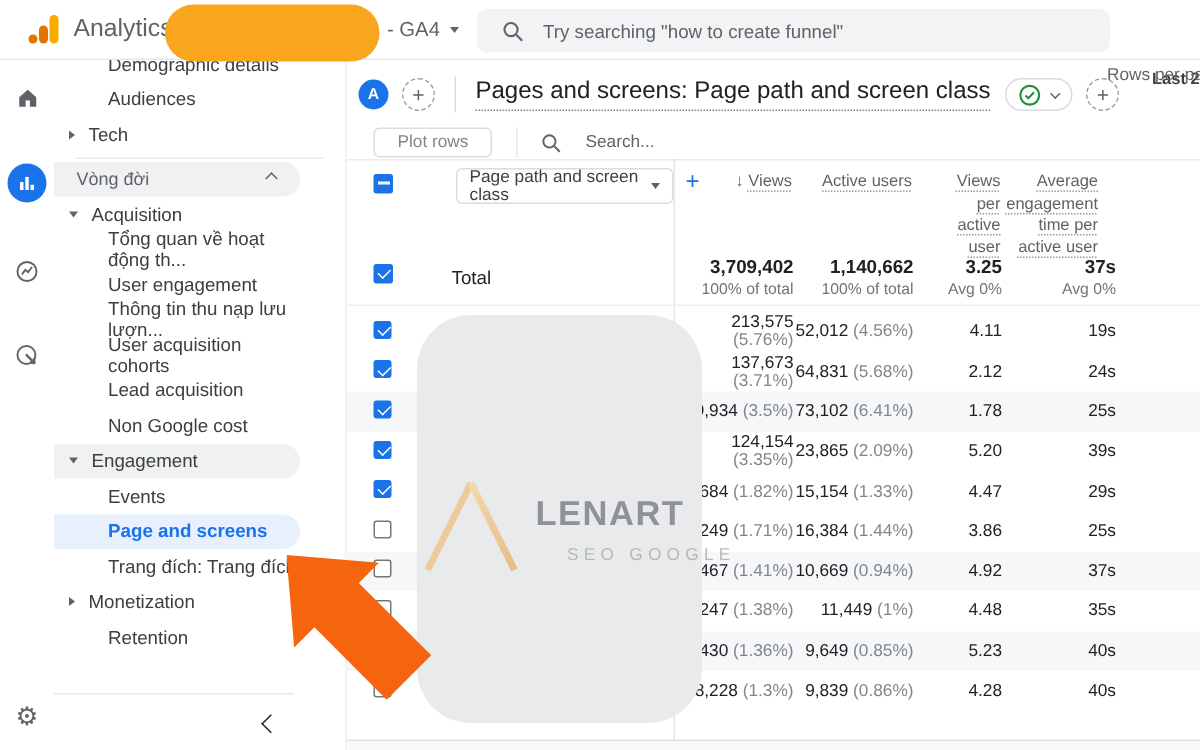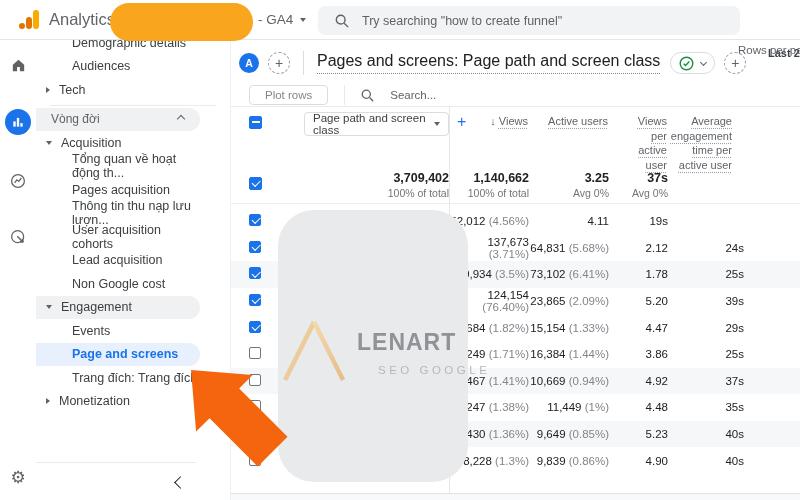--- a/index.html
+++ b/index.html
@@ -185,21 +185,21 @@
         <span class="chev-up"></span>
       </div>
       <div class="nav-item ind1">
         <span class="caret down"></span>
         <span>Acquisition</span>
       </div>
       <div class="nav-item ind2">
         <span>Tổng quan về hoạt động th...</span>
       </div>
       <div class="nav-item ind2">
-        <span>Pages acquisition</span>
+        <span>User engagement</span>
       </div>
       <div class="nav-item ind2">
         <span>Thông tin thu nạp lưu lượn...</span>
       </div>
       <div class="nav-item ind2">
         <span>User acquisition cohorts</span>
       </div>
       <div class="nav-item ind2">
         <span>Lead acquisition</span>
       </div>
@@ -215,20 +215,23 @@
       </div>
       <div class="nav-item ind2 active">
         <span>Page and screens</span>
       </div>
       <div class="nav-item ind2">
         <span>Trang đích: Trang đích</span>
       </div>
       <div class="nav-item ind1">
         <span class="caret right"></span>
         <span>Monetization</span>
+      </div>
+      <div class="nav-item ind2">
+        <span>Retention</span>
       </div>
     </div>
   <div class="side-bottom-sep"></div>
   <div class="collapse"></div>
 </div>
 
 <div class="content">
 
   <div class="report-head">
     <div class="avatar">A</div>
@@ -284,20 +287,21 @@
           <div><span class="dots">engagement</span></div>
           <div><span class="dots">time per</span></div>
           <div><span class="dots">active user</span></div>
         </div>
       </div>
   </div>
   <div class="vline"></div>
 
   <div class="trow total-row">
     <span class="cell cb"><span class="checkbox checked"></span></span>
+    <span class="cell dim">Total</span>
     <span class="cell m">
         <div class="tnum">3,709,402</div>
         <div class="tsub">100% of total</div>
       </span>
     <span class="cell m">
         <div class="tnum">1,140,662</div>
         <div class="tsub">100% of total</div>
       </span>
     <span class="cell m">
         <div class="tnum">3.25</div>
@@ -307,20 +311,21 @@
         <div class="tnum">37s</div>
         <div class="tsub">Avg 0%</div>
       </span>
     <span></span>
   </div>
 
   <div class="tbody" id="tbody">
       <div class="trow data">
         <span class="cell cb"><span class="checkbox checked"></span></span>
         <span class="cell dim"></span>
+        <span class="cell m"><span class="num">213,575</span><span class="pct"> (5.76%)</span></span>
         <span class="cell m"><span class="num">52,012</span><span class="pct"> (4.56%)</span></span>
         <span class="cell m"><span class="num">4.11</span></span>
         <span class="cell m"><span class="num">19s</span></span>
         <span></span>
       </div>
       <div class="trow data">
         <span class="cell cb"><span class="checkbox checked"></span></span>
         <span class="cell dim"></span>
         <span class="cell m"><span class="num">137,673</span><span class="pct"> (3.71%)</span></span>
         <span class="cell m"><span class="num">64,831</span><span class="pct"> (5.68%)</span></span>
@@ -333,21 +338,21 @@
         <span class="cell dim"></span>
         <span class="cell m"><span class="num">129,934</span><span class="pct"> (3.5%)</span></span>
         <span class="cell m"><span class="num">73,102</span><span class="pct"> (6.41%)</span></span>
         <span class="cell m"><span class="num">1.78</span></span>
         <span class="cell m"><span class="num">25s</span></span>
         <span></span>
       </div>
       <div class="trow data">
         <span class="cell cb"><span class="checkbox checked"></span></span>
         <span class="cell dim"></span>
-        <span class="cell m"><span class="num">124,154</span><span class="pct"> (76.40%)</span></span>
+        <span class="cell m"><span class="num">124,154</span><span class="pct"> (3.35%)</span></span>
         <span class="cell m"><span class="num">23,865</span><span class="pct"> (2.09%)</span></span>
         <span class="cell m"><span class="num">5.20</span></span>
         <span class="cell m"><span class="num">39s</span></span>
         <span></span>
       </div>
       <div class="trow data">
         <span class="cell cb"><span class="checkbox checked"></span></span>
         <span class="cell dim"></span>
         <span class="cell m"><span class="num">67,684</span><span class="pct"> (1.82%)</span></span>
         <span class="cell m"><span class="num">15,154</span><span class="pct"> (1.33%)</span></span>
@@ -389,21 +394,21 @@
         <span class="cell m"><span class="num">9,649</span><span class="pct"> (0.85%)</span></span>
         <span class="cell m"><span class="num">5.23</span></span>
         <span class="cell m"><span class="num">40s</span></span>
         <span></span>
       </div>
       <div class="trow data">
         <span class="cell cb"><span class="checkbox"></span></span>
         <span class="cell dim"></span>
         <span class="cell m"><span class="num">48,228</span><span class="pct"> (1.3%)</span></span>
         <span class="cell m"><span class="num">9,839</span><span class="pct"> (0.86%)</span></span>
-        <span class="cell m"><span class="num">4.90</span></span>
+        <span class="cell m"><span class="num">4.28</span></span>
         <span class="cell m"><span class="num">40s</span></span>
         <span></span>
       </div>
     </div>
 
   <div class="bottomline"></div>
   <div class="bottomarea"></div>
 
   <div class="privacy-blob"></div>
   <svg class="wm wm-tri" width="66" height="66" viewBox="0 0 66 66">

